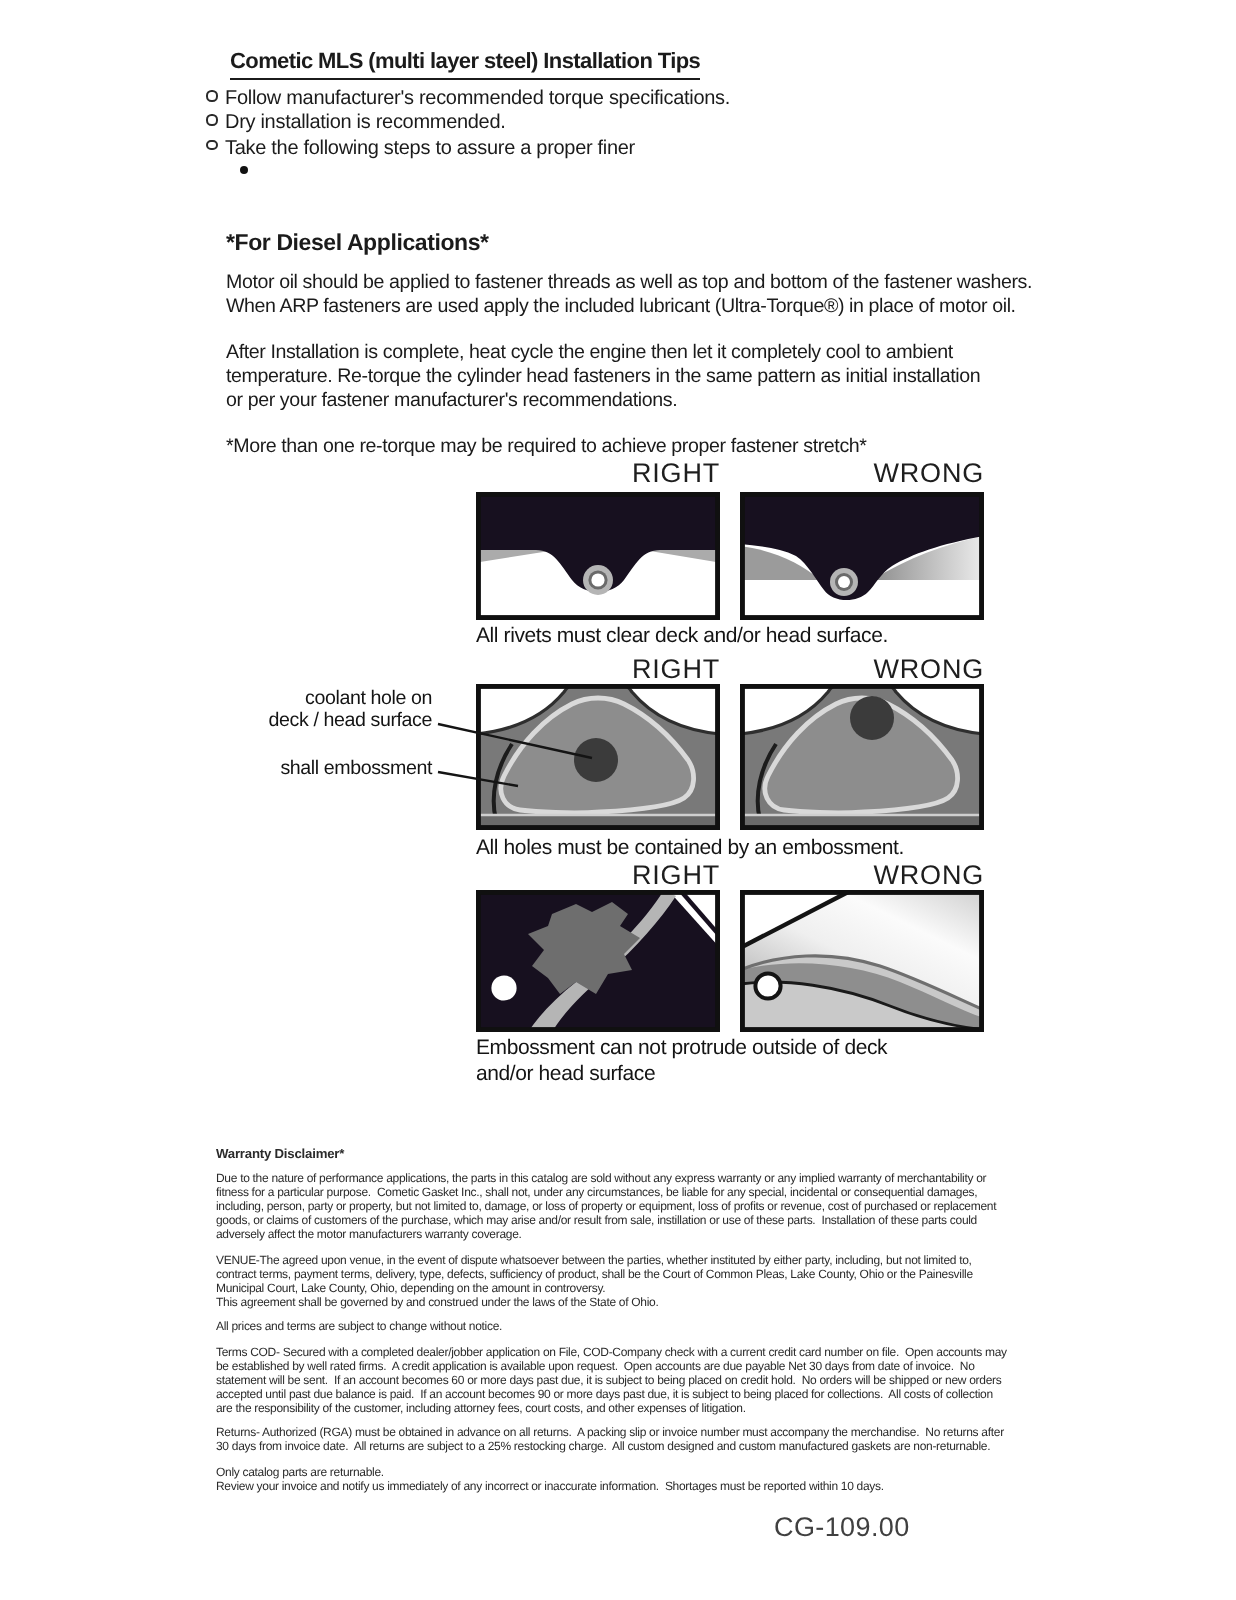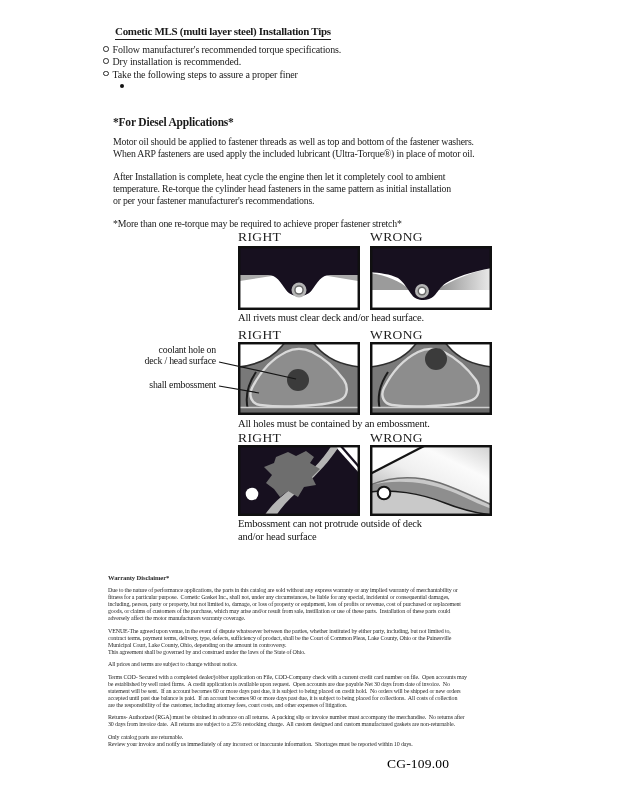--- a/index.html
+++ b/index.html
@@ -1,56 +1,56 @@
 <!DOCTYPE html>
 <html><head>
 <meta charset="utf-8">
 <style>
   html,body{margin:0;padding:0;background:#fff;}
   .page{position:relative;width:618px;height:800px;background:#ffffff;overflow:hidden;
-        font-family:Liberation Serif, serif;color:#1b1b1b;}
+        font-family:Liberation Sans, sans-serif;color:#1b1b1b;}
 
   .title{position:absolute;left:115px;top:25px;margin:0;font-size:11px;font-weight:bold;
          letter-spacing:-0.3px;border-bottom:1.3px solid #1b1b1b;padding-bottom:1.5px;white-space:nowrap;}
 
   .tips{position:absolute;left:103px;top:44px;font-size:10px;letter-spacing:-0.15px;line-height:12.3px;}
   .tip{white-space:nowrap;}
   .tip.lv2{padding-left:17px;}
   .dot-h{display:inline-block;width:3.5px;height:3.5px;border:0.9px solid #2a2a2a;border-radius:50%;
          margin-right:4px;vertical-align:1.5px;}
   .dot-s{display:inline-block;width:4px;height:4px;background:#111;border-radius:50%;
          margin-right:4px;vertical-align:1.5px;}
 
   .diesel{position:absolute;left:113px;top:116px;}
   .diesel h2{margin:0 0 8px 0;font-size:11.5px;letter-spacing:-0.2px;}
   .diesel p{margin:0 16px 11px 0;font-size:9.8px;letter-spacing:-0.2px;line-height:12.1px;white-space:pre;}
 
   .dg-labels{position:absolute;left:238px;width:254px;display:flex;gap:10px;
              font-size:13.5px;letter-spacing:0.4px;color:#1e1e1e;}
-  .dg-labels span{width:122px;text-align:left;}
+  .dg-labels span{width:122px;text-align:right;}
   .dg-panels{position:absolute;left:238px;display:flex;gap:10px;}
   .dg-panels svg{display:block;}
   .dg-caption{position:absolute;left:238px;font-size:10.5px;letter-spacing:-0.2px;
               line-height:12.5px;color:#141414;white-space:pre-line;}
 
   .lab1{top:229px}  .pan1{top:246px}  .cap1{top:312px}
   .lab2{top:327px}  .pan2{top:342px}  .cap2{top:418px}
   .lab3{top:430px}  .pan3{top:445px}  .cap3{top:518px}
 
   .ann{position:absolute;left:90px;width:126px;text-align:right;font-size:9.8px;
        letter-spacing:-0.2px;line-height:11px;white-space:pre-line;color:#141414;}
   .ann-coolant{top:344px}
   .ann-gasket{top:379px}
   .leader{position:absolute;left:0;top:0;pointer-events:none;}
 
   .legal{position:absolute;left:108px;top:574px;width:470px;color:#2b2b2b;}
   .legal h3{margin:0 0 6px 0;font-size:6.6px;letter-spacing:-0.1px;}
   .legal p{margin:0 0 5.5px 0;font-size:6px;letter-spacing:-0.15px;line-height:7px;white-space:pre;}
 
-  .code{position:absolute;left:387px;top:756px;font-size:13.5px;letter-spacing:0.2px;color:#000000;}
+  .code{position:absolute;left:387px;top:756px;font-size:13.5px;letter-spacing:0.2px;color:#404040;}
 </style>
 </head>
 <body>
 
 <div class="page">
 
   <h1 class="title">Cometic MLS (multi layer steel) Installation Tips</h1>
 
   <div class="tips">
     <div class="tip lv1"><span class="dot-h"></span><span>Follow manufacturer's recommended torque specifications.</span></div>

